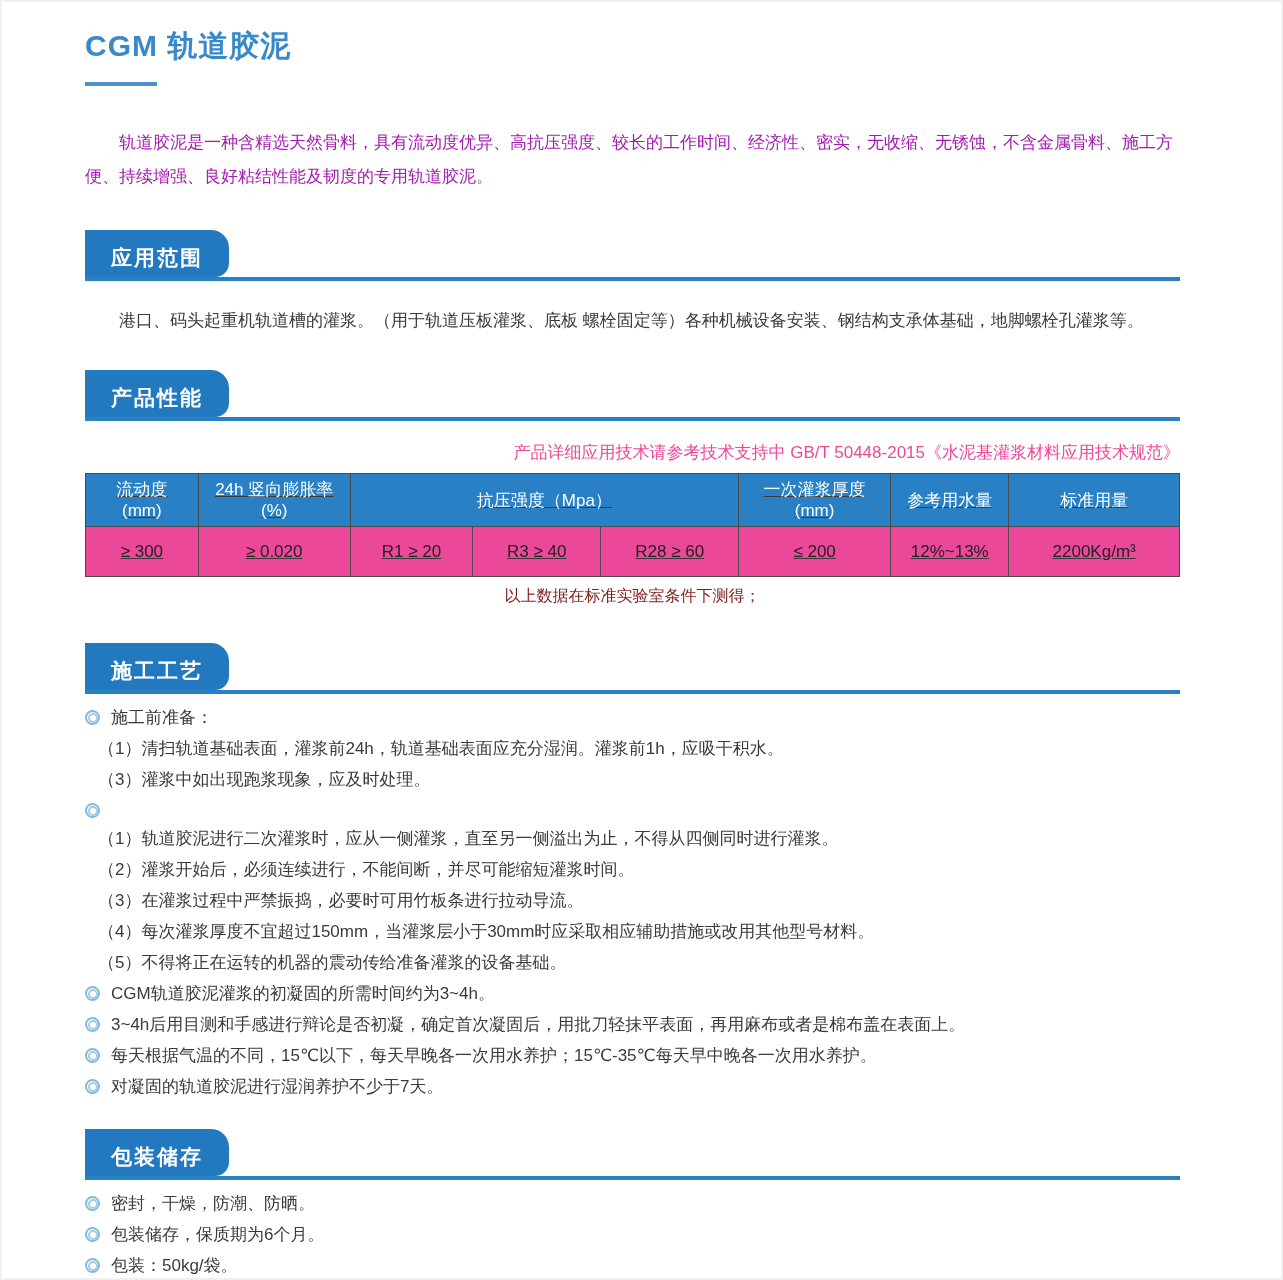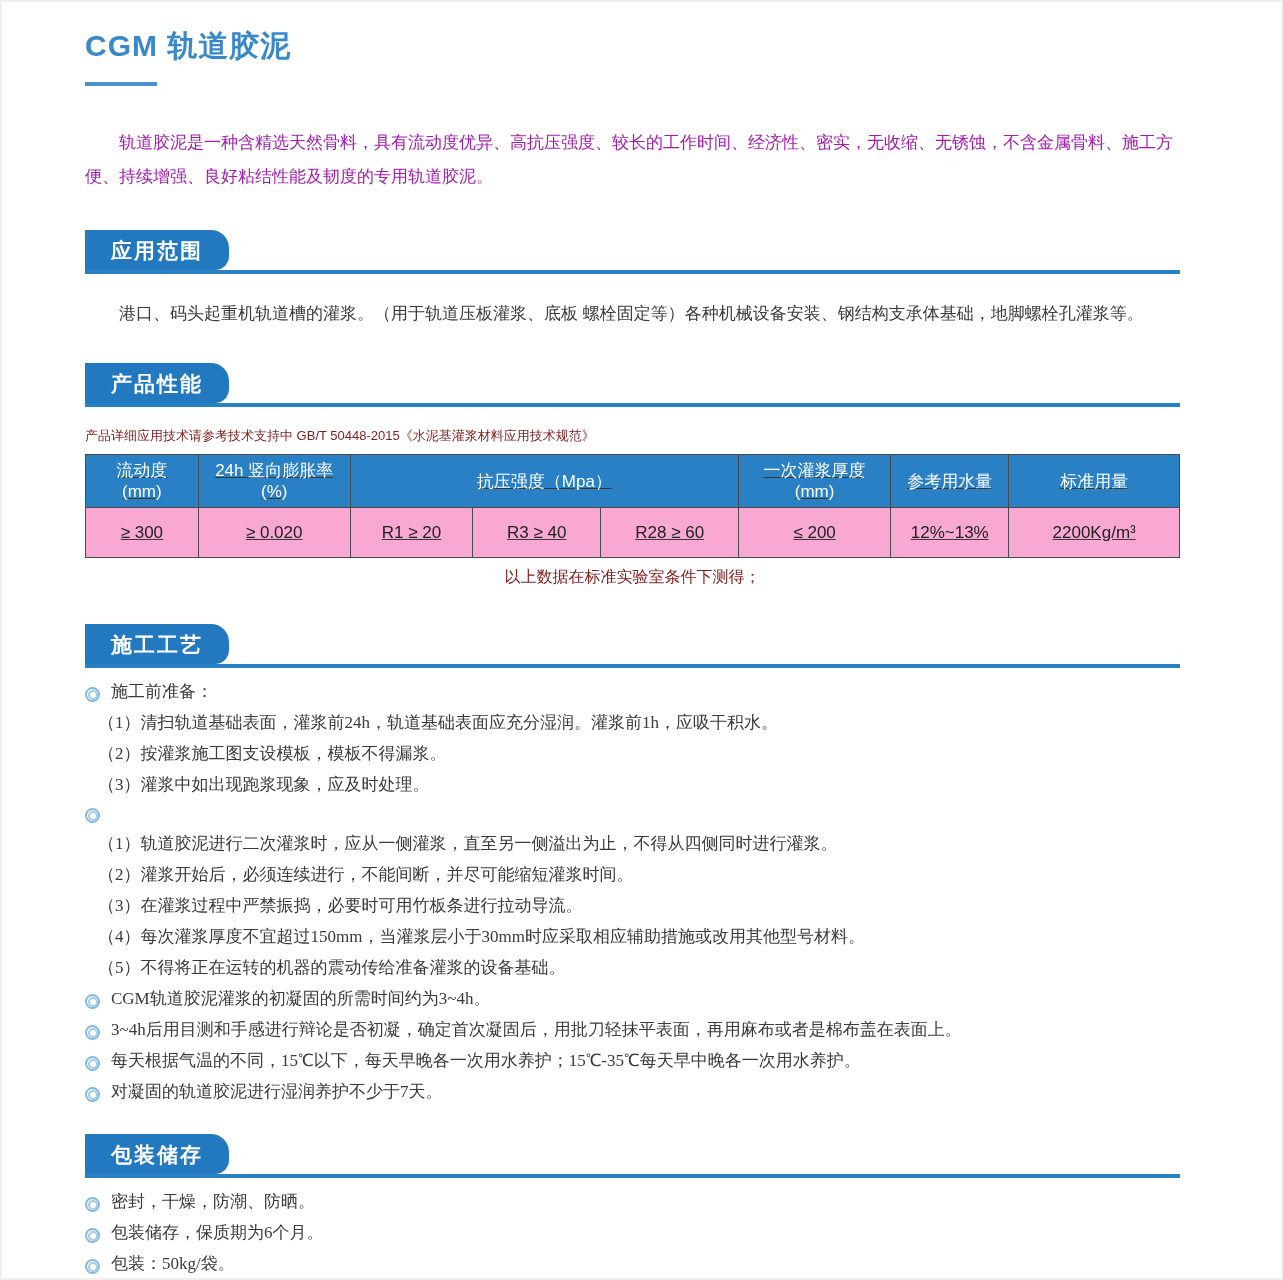--- a/index.html
+++ b/index.html
@@ -29,40 +29,40 @@
     margin-top:40px;font-size:17px;line-height:34px;text-indent:2em;color:#a21caf;
   }
   .section-head{border-bottom:4px solid var(--accent);line-height:0;}
   .sh-1{margin-top:36px;}
   .sh-2{margin-top:34px;}
   .sh-3{margin-top:36px;}
   .sh-4{margin-top:32px;}
   .badge{
     display:inline-block;vertical-align:bottom;background:var(--badge);color:#fff;
     font-size:21px;font-weight:bold;line-height:1;letter-spacing:2px;
-    padding:10px 26px 9px 26px;border-radius:0 18px 14px 0;
+    padding:17px 26px 9px 26px;border-radius:0 18px 14px 0;
   }
   .body-text{margin-top:25px;font-size:17px;line-height:30px;text-indent:2em;}
-  .table-note{margin-top:20px;font-size:13px;text-align:left;color:#7f1d1d;}
+  .table-note{margin-top:20px;font-size:17px;text-align:right;color:#ec4899;}
   table.perf{
     width:100%;margin-top:9px;border-collapse:collapse;table-layout:fixed;text-decoration:underline;
   }
   table.perf th,table.perf td{
     border:1px solid var(--tableBorder);text-align:center;vertical-align:middle;
   }
   table.perf th{
     background:#2980C4;color:#fff;font-weight:normal;font-size:17px;
     padding:5px 2px;height:52px;line-height:21px;
   }
-  table.perf td{height:50px;font-size:17px;color:#222;background:#f9a8d4;margin-top:40px;}
+  table.perf td{height:50px;font-size:17px;color:#222;background:#ec4899;margin-top:40px;}
   .footnote{margin-top:9px;font-size:16px;color:#7f1d1d;text-align:center;}
   ul.dotlist{list-style:none;margin:14px 0 0 0;padding:0;}
   li.item{
-    display:flex;align-items:flex-end;gap:11px;
-    margin-bottom:11px;font-size:17px;line-height:20px;color:#3a3a3a;font-family:Liberation Serif, serif;
+    display:flex;align-items:flex-start;gap:11px;
+    margin-bottom:11px;font-size:17px;line-height:20px;color:#3a3a3a;
   }
   li.item.sub{padding-left:13px;}
   .ring-icon{
     flex:0 0 auto;width:15px;height:15px;margin-top:2px;
     border:2px solid #82B9DC;border-radius:50%;
     display:inline-flex;align-items:center;justify-content:center;background:#fff;
   }
   .ring-icon::after{
     content:"";width:6px;height:6px;border:2px solid #A5CCE7;border-radius:50%;
   }
@@ -143,23 +143,20 @@
   </div>
   <ul class="dotlist">
     <li class="item">
       <span class="ring-icon"></span>
       <span>施工前准备：</span>
     </li>
     <li class="item sub">
       <span>（1）清扫轨道基础表面，灌浆前24h，轨道基础表面应充分湿润。灌浆前1h，应吸干积水。</span>
     </li>
     <li class="item sub">
-      <span>（2）按灌浆施工图支设模板，模板不得漏浆。</span>
-    </li>
-    <li class="item sub">
       <span>（3）灌浆中如出现跑浆现象，应及时处理。</span>
     </li>
     <li class="item">
       <span class="ring-icon"></span>
     </li>
     <li class="item sub">
       <span>（1）轨道胶泥进行二次灌浆时，应从一侧灌浆，直至另一侧溢出为止，不得从四侧同时进行灌浆。</span>
     </li>
     <li class="item sub">
       <span>（2）灌浆开始后，必须连续进行，不能间断，并尽可能缩短灌浆时间。</span>

